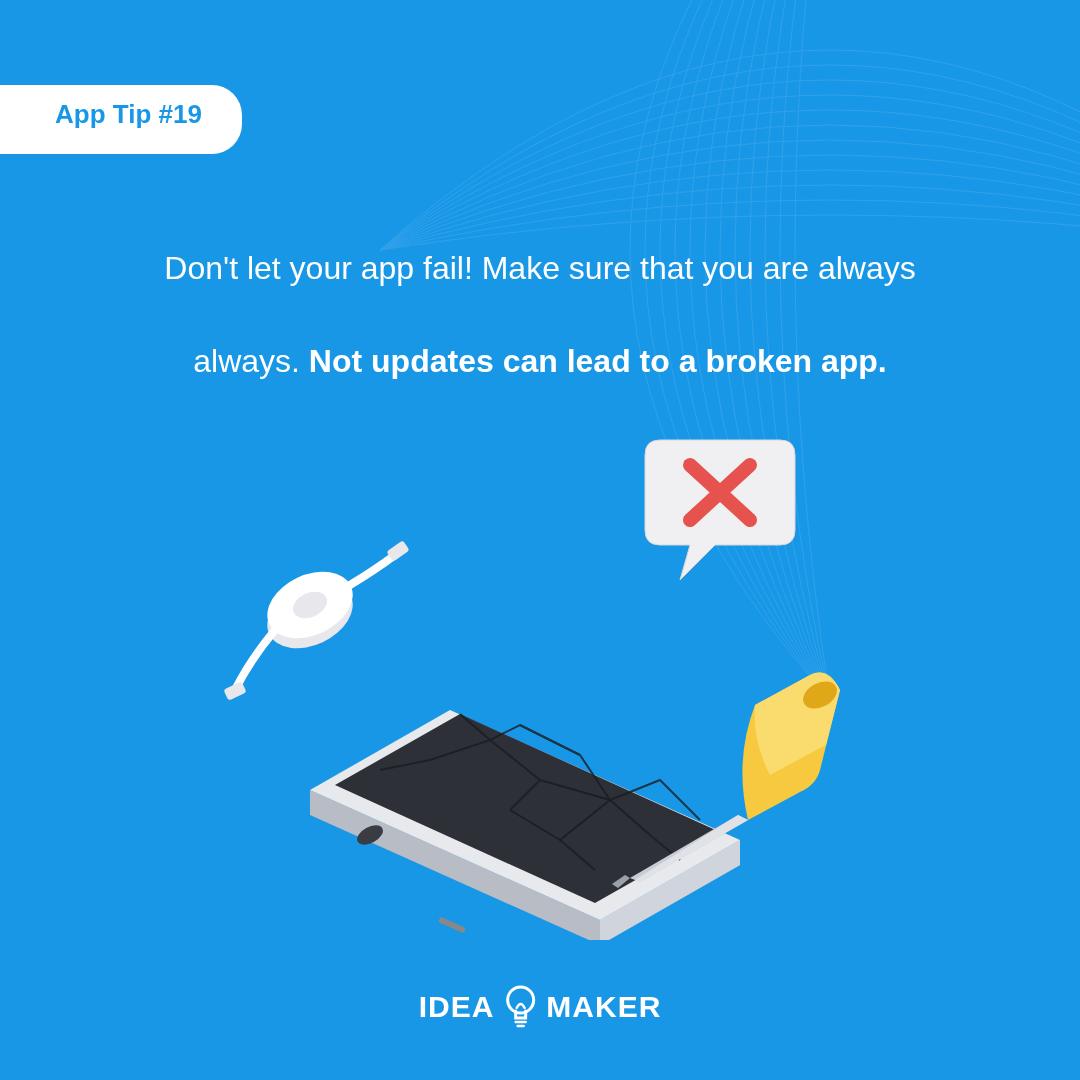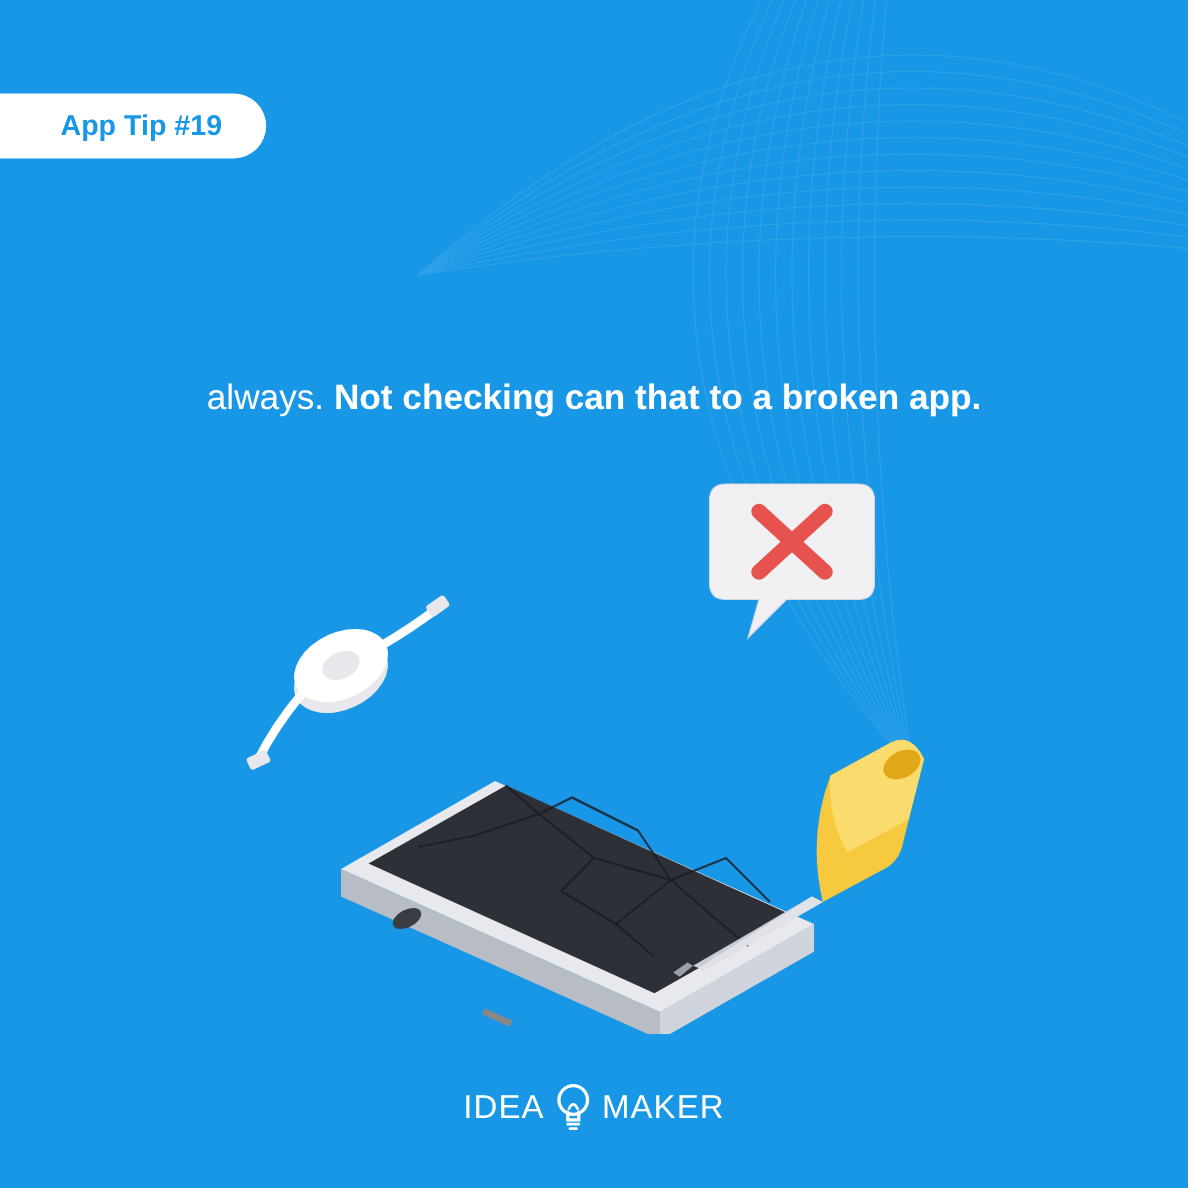--- a/index.html
+++ b/index.html
@@ -24,21 +24,21 @@
     opacity: 0.35;
   }
   .badge {
     position: absolute;
     top: 85px;
     left: 0;
     background: #ffffff;
     color: #1997e7;
     font-weight: 700;
     font-size: 26px;
-    padding: 14px 40px 14px 55px;
+    padding: 14px 40px 24px 55px;
     border-radius: 0 30px 30px 0;
   }
   .tip-text {
     position: absolute;
     top: 245px;
     left: 70px;
     right: 70px;
     text-align: center;
     color: #ffffff;
     font-size: 32px;
@@ -58,21 +58,21 @@
   }
   .logo {
     position: absolute;
     bottom: 50px;
     left: 50%;
     transform: translateX(-50%);
     display: flex;
     align-items: center;
     gap: 6px;
     color: #ffffff;
-    font-weight: 400;
+    font-weight: 700;
     font-size: 30px;
     letter-spacing: 1px;
   }
   .bulb {
     width: 36px;
     height: 46px;
     position: relative;
     margin: 0 2px;
   }
 </style>
@@ -106,23 +106,23 @@
     <path d="M450,0 Q350,450 450,900"></path>
     <path d="M450,0 Q380,450 450,900"></path>
   </g>
 </svg>
 
 <div class="badge">
   <span>App Tip #19</span>
 </div>
 
 <div class="tip-text">
+  <span>Don't let your app fail! Make sure that you are always</span><br>
   <br>
-  <br>
-  <span>always. </span><span class="bold">Not checking can that to a broken app.</span>
+  <span>always. </span><span class="bold">Not updates can lead to a broken app.</span>
 </div>
 
 <svg class="illustration" viewBox="0 0 720 520">
 
   <g>
     <path d="M480,20 L600,20 Q615,20 615,35 L615,110 Q615,125 600,125 L535,125 L500,160 L510,125 L480,125 Q465,125 465,110 L465,35 Q465,20 480,20 Z" fill="#f0f0f2"></path>
     <path d="M480,20 L600,20 Q615,20 615,35 L615,110 Q615,125 600,125 L535,125 L500,160 L510,125 L480,125 Q465,125 465,110 L465,35 Q465,20 480,20 Z" fill="none" stroke="#d8d8dc" stroke-width="1"></path>
     <g stroke="#e6524e" stroke-width="14" stroke-linecap="round">
       <line x1="510" y1="45" x2="570" y2="100"></line>
       <line x1="570" y1="45" x2="510" y2="100"></line>

